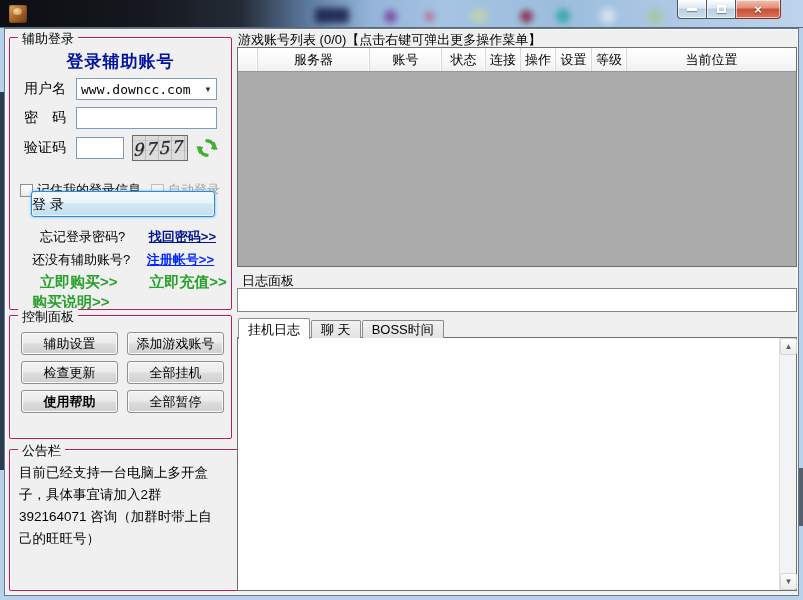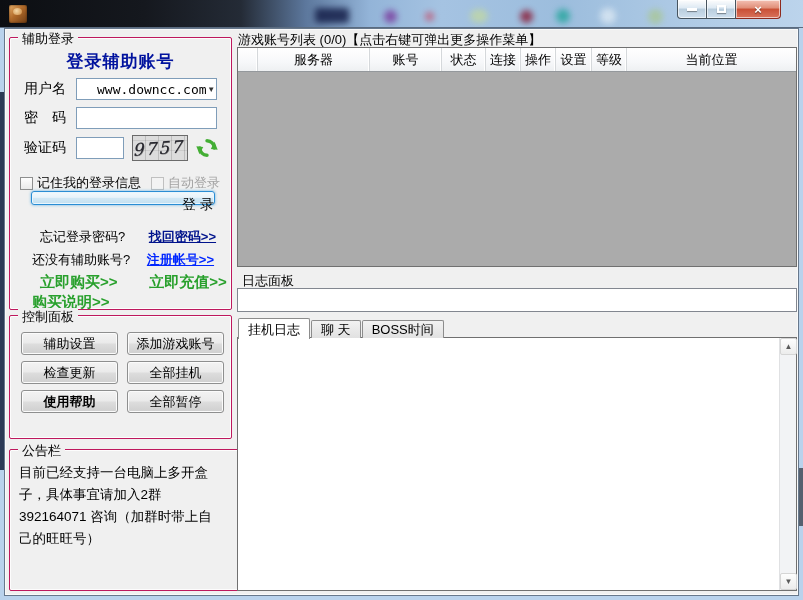--- a/index.html
+++ b/index.html
@@ -48,44 +48,44 @@
   .gb-login   { left:4px;  top:8px;   width:223px; height:273px; }
   .gb-control { left:4px;  top:286px; width:223px; height:124px; }
   .gb-notice  { left:4px;  top:420px; width:255px; height:142px; }
 
   
   .login-header { position:absolute; left:0; top:12px; width:100%; text-align:center;
     color:#00129e; font-weight:bold; font-size:17px; letter-spacing:1px; }
   .form-row { position:absolute; left:14px; display:flex; align-items:center; }
   .form-label { width:52px; font-size:14px; color:#000; }
   .combo { width:141px; height:22px; border:1px solid #7f9db9; background:#fff; display:flex; align-items:center; position:relative; }
-  .combo-text { flex:1; padding-left:20px; font-family:"DejaVu Sans Mono","Liberation Mono",monospace; font-size:13px; color:#000; }
+  .combo-text { flex:1; padding-left:4px; font-family:"DejaVu Sans Mono","Liberation Mono",monospace; font-size:13px; color:#000; }
   .combo-arrow { width:16px; text-align:center; font-size:8px; color:#333; }
   .txt { height:22px; border:1px solid #7f9db9; background:#fff; font-size:13px; padding:0 3px; }
   .txt.pwd { width:141px; }
   .txt.cap { width:48px; }
   .captcha { width:56px; height:26px; margin-left:8px; border:1px solid #6b6b6b; background:#dcdcdc;
     background-image:repeating-linear-gradient(90deg, transparent 0 12px, rgba(0,0,0,.14) 12px 13px),
                      repeating-linear-gradient(0deg, transparent 0 9px, rgba(0,0,0,.08) 9px 10px);
     display:flex; align-items:center; justify-content:center; overflow:hidden; }
   .captcha-text { font-family:"DejaVu Serif","Liberation Serif",serif; font-style:italic; font-size:17px;
     letter-spacing:2px; color:#26262e; transform:rotate(-4deg) skewX(-6deg); text-shadow:.5px .5px 0 #777; }
   .refresh { margin-left:8px; width:22px; height:22px; }
 
-  .chk-row { position:absolute; left:10px; top:136px; display:flex; align-items:center; font-size:13px; }
+  .chk-row { position:absolute; left:10px; top:143px; display:flex; align-items:center; font-size:13px; }
   .chk { width:13px; height:13px; border:1px solid #8e8f8f; background:linear-gradient(#fefefe,#eaeaea); margin-right:4px; }
   .chk.disabled { border-color:#c0c0c0; background:#f3f3f3; }
   .chk-label { color:#000; }
   .chk-label.disabled { color:#a3a3a3; margin-right:0; }
   .chk2 { margin-left:10px; display:flex; align-items:center; }
 
-  .login-btn { position:absolute; left:21px; top:153px; width:184px; height:14px;
+  .login-btn { position:absolute; left:21px; top:153px; width:184px; height:26px;
     border:1px solid #2a8dd4; border-radius:3px; font-size:14px; color:#000;
     background:linear-gradient(#f2f9fd,#e8f3fa 45%,#d2e8f5 50%,#c3dff0);
-    box-shadow:inset 0 0 0 1px #e9f6fd, 0 0 3px rgba(64,160,222,.8); text-align:right; line-height:25px; }
+    box-shadow:inset 0 0 0 1px #e9f6fd, 0 0 3px rgba(64,160,222,.8); text-align:left; line-height:25px; }
 
   .link-row { position:absolute; left:0; width:100%; font-size:13px; }
   .link-plain { color:#000; }
   .link-navy { color:#00138c; font-weight:bold; text-decoration:underline; }
   .link-blue { color:#0026ff; font-weight:bold; text-decoration:underline; }
   .link-green { color:#28a02c; font-weight:bold; font-size:15px; }
 
   
   .ctl-grid { position:absolute; left:11px; top:16px; width:200px; display:grid;
     grid-template-columns:97px 97px; column-gap:9px; row-gap:6px; }

